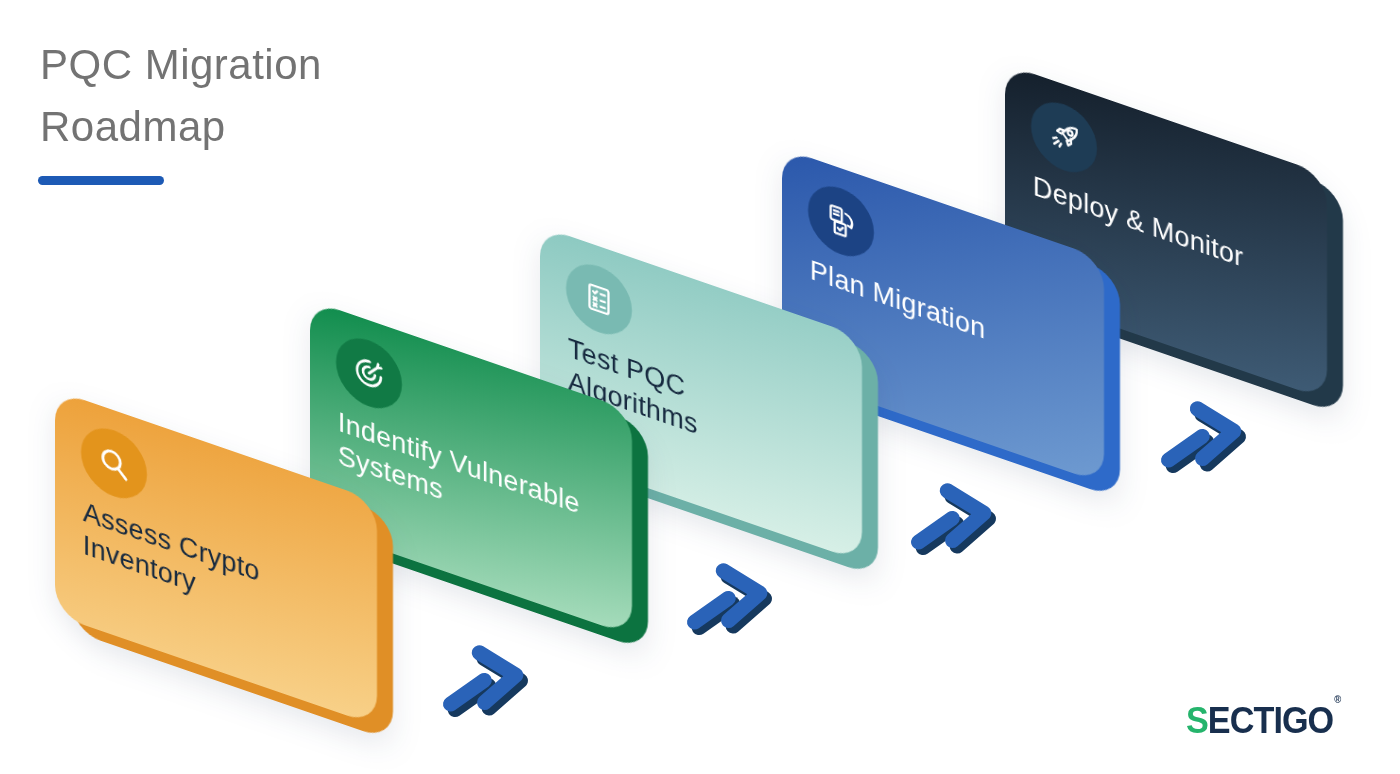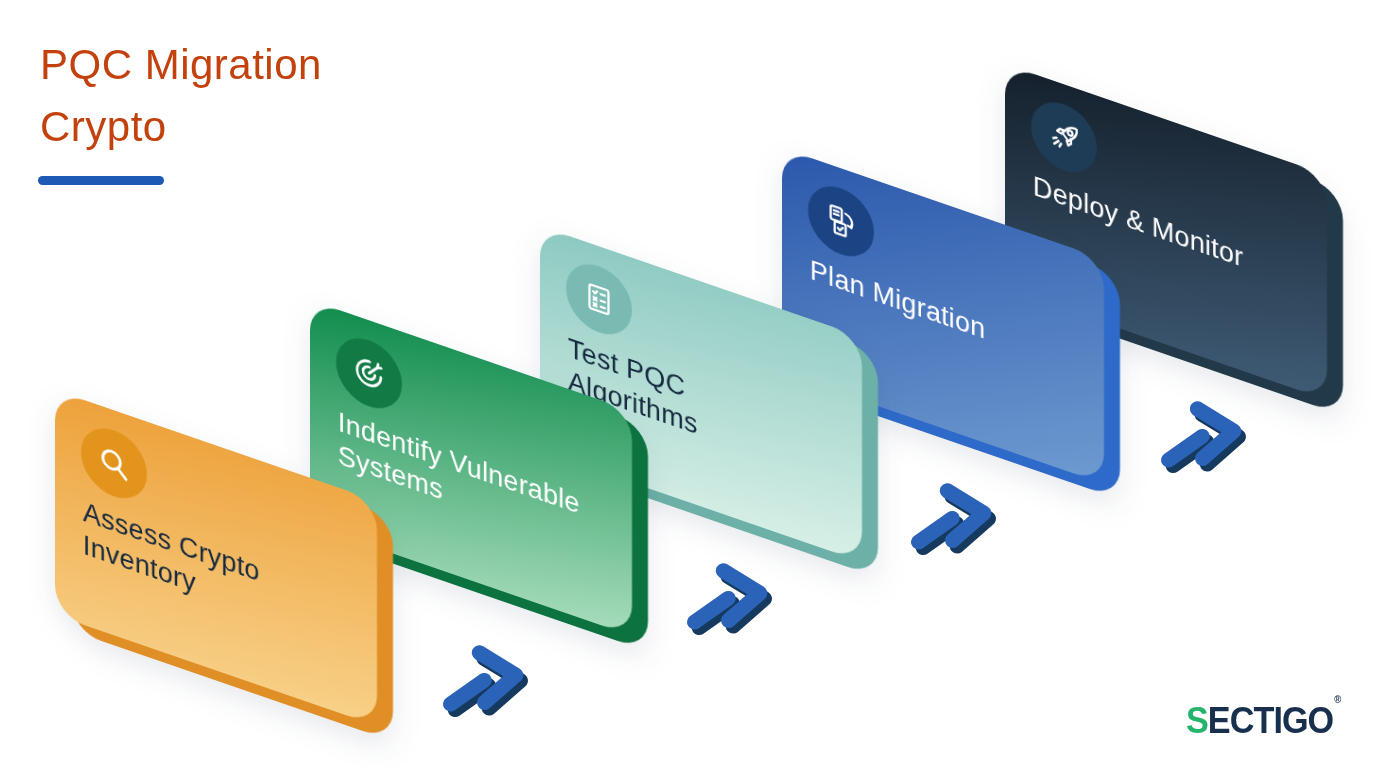--- a/index.html
+++ b/index.html
@@ -5,21 +5,21 @@
   html,body{margin:0;padding:0;}
   body{
     width:1400px;height:774px;position:relative;overflow:hidden;
     background:#ffffff;
     font-family:"Liberation Sans", sans-serif;
   }
   
   .title{
     position:absolute;left:40px;top:34px;
     font-size:42px;line-height:62px;font-weight:400;
-    color:#c2410c;letter-spacing:0.5px;
+    color:#737373;letter-spacing:0.5px;
   }
   .title span{display:block;}
   .title-bar{
     position:absolute;left:38px;top:176px;width:126px;height:9px;
     border-radius:5px;background:#1d5ab5;
   }
   
   .card{
     position:absolute;width:322px;height:225px;
     transform:skewY(19deg);transform-origin:0 0;
@@ -79,21 +79,21 @@
     white-space:nowrap;
   }
   .logo .s{color:#25b46c;}
   .logo .reg{font-size:10px;font-weight:700;vertical-align:28px;letter-spacing:0;margin-left:1px;}
 </style>
 </head>
 <body>
 
 <div class="title">
   <span>PQC Migration</span>
-  <span>Crypto</span>
+  <span>Roadmap</span>
 </div>
 <div class="title-bar"></div>
 
 <div class="card c1">
   <div class="card-face">
     <div class="icon-circle">
       <svg viewBox="0 0 24 24" fill="none" stroke="#ffffff" stroke-width="1.8" stroke-linecap="round">
         <circle cx="10.5" cy="10.5" r="5.5"></circle>
         <line x1="14.8" y1="14.8" x2="19.5" y2="19.5"></line>
       </svg>

